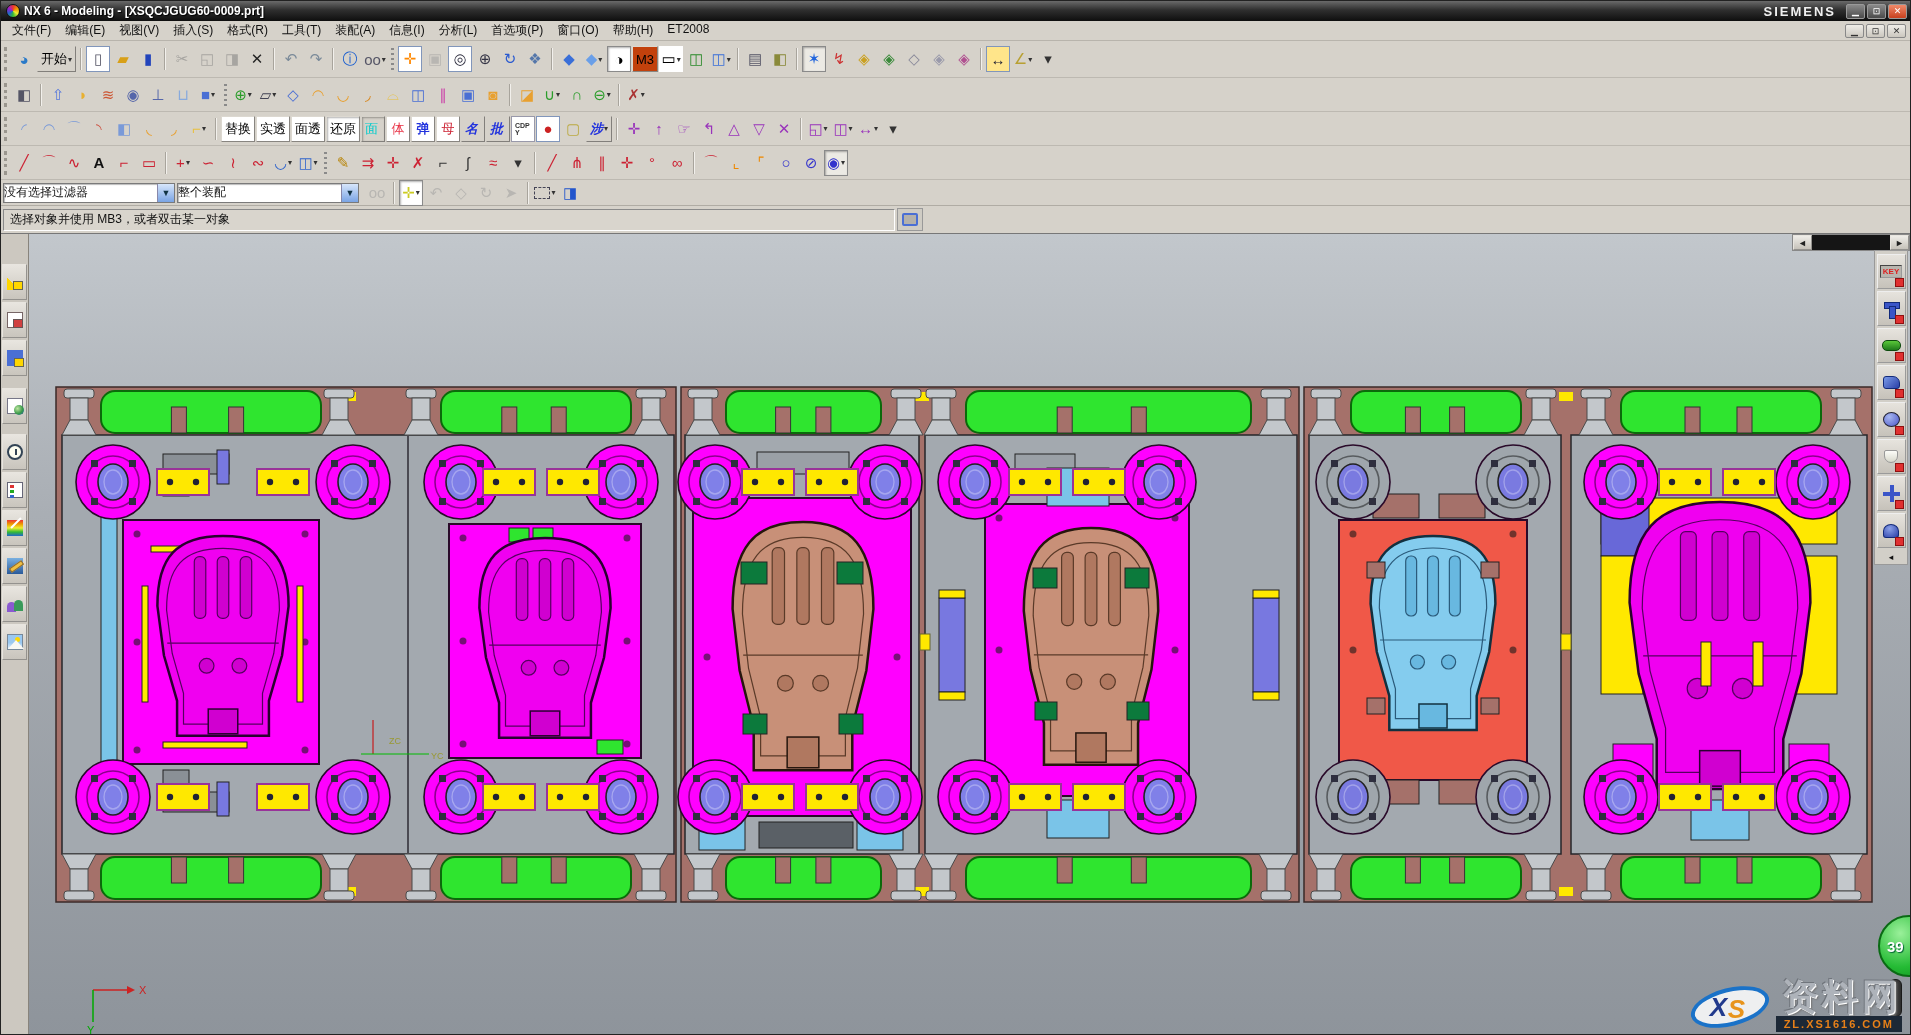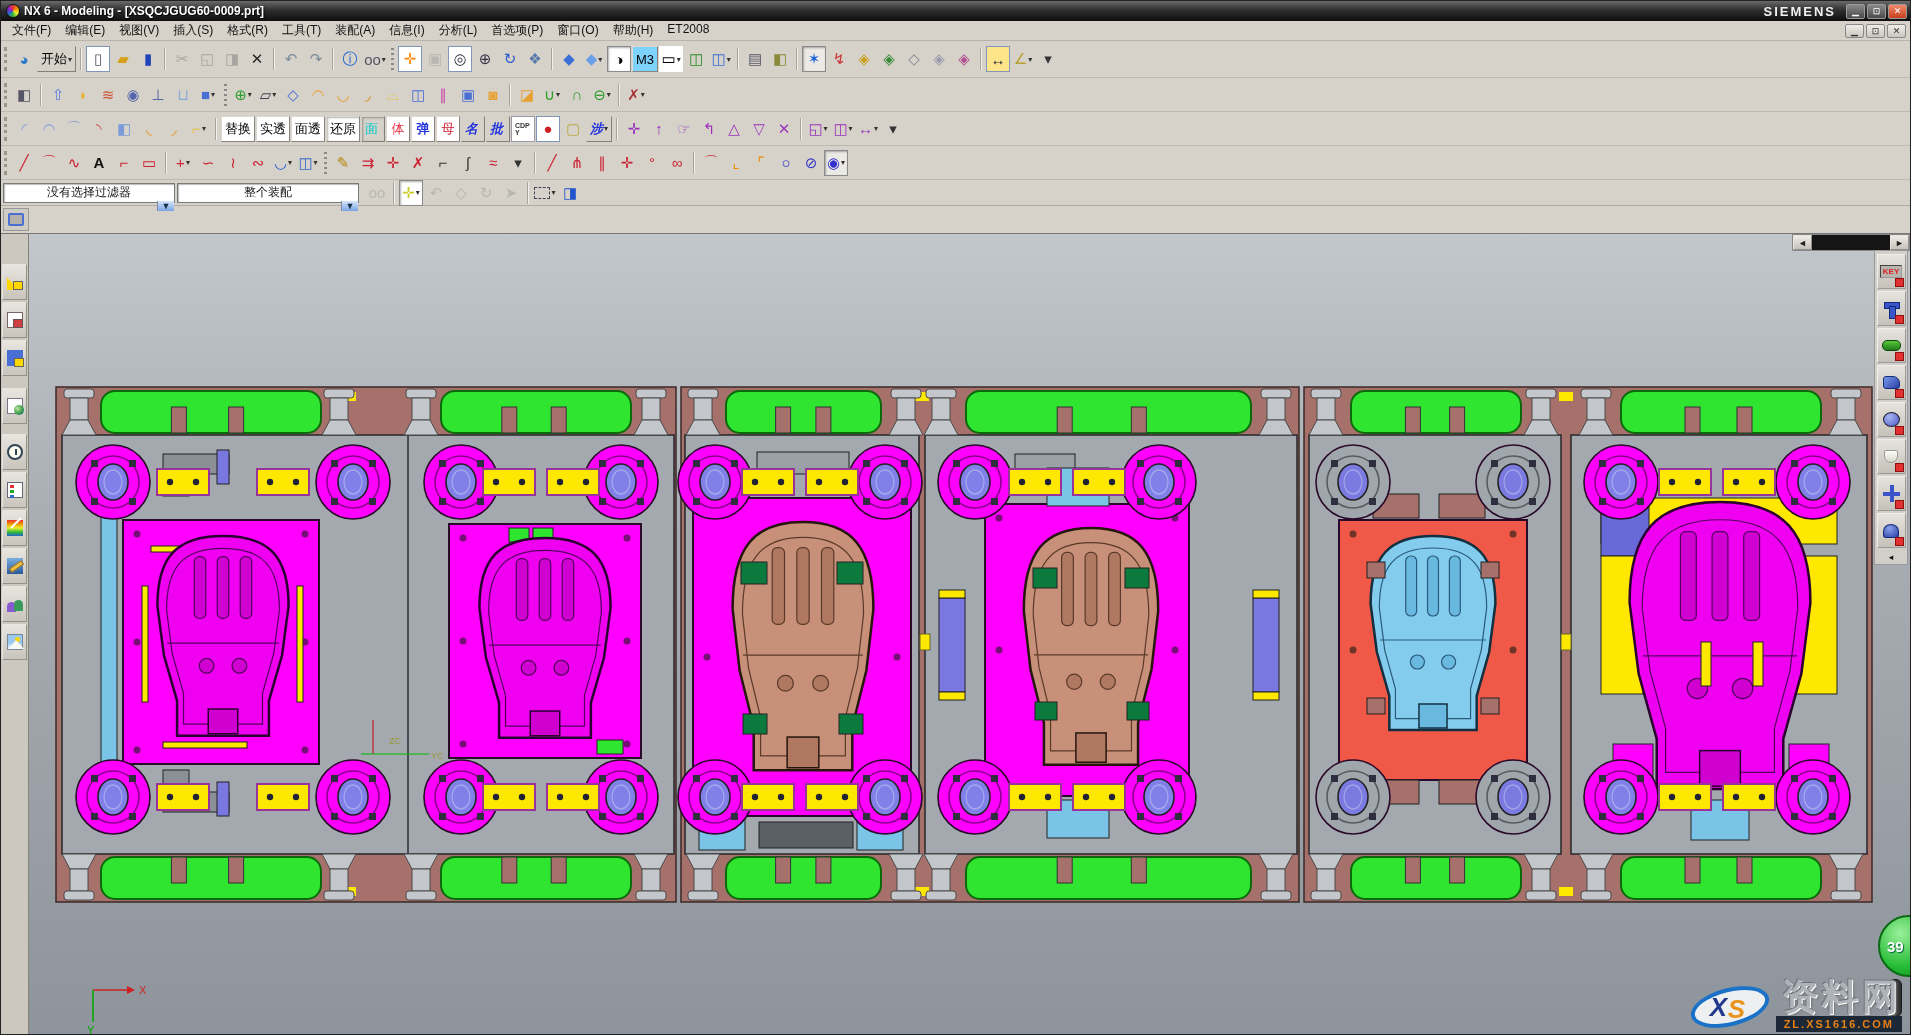--- a/index.html
+++ b/index.html
@@ -33,21 +33,21 @@
   .tbtn.textbtn{font-size:13px;padding:0 3px;background:#fff;border:1px outset #dcd8d0;font-weight:normal;}
   .tbtn.textbtn.plain{background:transparent;border:1px outset #d6d2ca;justify-content:space-between;}
   .tbtn.tiny{font-size:7px;line-height:7px;width:20px;white-space:normal;word-break:break-all;font-weight:bold;color:#333;background:#fff;border:1px solid #99a;}
   .tbtn .caret{font-size:8px;margin-left:1px;color:#333;}
   .tsep{width:2px;height:22px;margin:0 3px;background:#a8a49c;border-right:1px solid #f2f0ec;flex:none;}
   .tsep.dot{width:3px;background:repeating-linear-gradient(#8a8a8a 0 2px,transparent 2px 5px);border:none;}
   .tgrip{width:4px;height:24px;margin:0 3px 0 1px;border-left:3px dotted #9a968e;flex:none;}
 
   
   .selbar{height:26px;background:#d6d2ca;display:flex;align-items:center;padding:0 2px;border-bottom:1px solid #b0aca4;gap:2px;}
-  .combo{width:172px;height:20px;background:#fff;border:1px solid #7a7a7a;box-shadow:inset 1px 1px 1px #bbb;display:flex;align-items:center;font-size:12px;padding-left:0;color:#111;flex-direction:column;}
+  .combo{width:172px;height:20px;background:#fff;border:1px solid #7a7a7a;box-shadow:inset 1px 1px 1px #bbb;display:flex;align-items:center;font-size:12px;padding-left:0;color:#111;}
   .combo.wide{width:182px;}
   .combo .dd{margin-left:auto;width:17px;height:18px;background:linear-gradient(#d7e6fb,#86acе8,#6f9ce0);background:linear-gradient(#d7e6fb,#7aa4e4);border-left:1px solid #88a;color:#134;font-size:9px;display:flex;align-items:center;justify-content:center;}
   .selicons{display:flex;align-items:center;gap:1px;margin-left:4px;}
   .marq{width:16px;height:12px;border:1px dashed #445;}
 
   
   .statusbar{height:27px;background:#d6d2ca;display:flex;align-items:center;padding:1px 2px;gap:2px;}
   .scell{height:22px;border:1px solid;border-color:#8a8a8a #fff #fff #8a8a8a;background:#d9d5cd;font-size:12px;color:#111;display:flex;align-items:center;padding:0 6px;white-space:nowrap;overflow:hidden;}
   .scell.c1{width:892px;}
   .scell.c2{flex:1;}
@@ -227,21 +227,21 @@
       <span class="tbtn">
         <span class="g" style="color: rgb(58, 111, 216);">◆</span>
       </span>
       <span class="tbtn">
         <span class="g" style="color: rgb(106, 159, 232);">◆</span>
         <span class="caret">▾</span>
       </span>
       <span class="tbtn pressed" style="background: rgb(255, 255, 255);">
         <span class="g" style="color: rgb(0, 0, 0);">◑</span>
       </span>
-      <span class="tbtn textbtn bd" style="background: #7dd3fc;">
+      <span class="tbtn textbtn bd" style="background: #c2410c;">
         <span class="g">M3</span>
       </span>
       <span class="tbtn" style="background: rgb(255, 255, 255);">
         <span class="g" style="color: rgb(0, 0, 0);">▭</span>
         <span class="caret">▾</span>
       </span>
       <span class="tbtn">
         <span class="g" style="color: rgb(42, 138, 42);">◫</span>
       </span>
       <span class="tbtn">
@@ -627,20 +627,21 @@
           <span class="marq"></span>
           <span class="caret">▾</span>
         </span>
         <span class="tbtn">
           <span class="g" style="color: rgb(34, 85, 204);">◨</span>
         </span>
       </span>
   </div>
 
   <div class="statusbar">
+    <span class="scell c1">选择对象并使用 MB3，或者双击某一对象</span>
     <span class="fitbtn"></span>
   </div>
 
   <div class="main">
     <div class="resbar" id="leftTabs">
         <div class="ltab">
           <span class="ticn i-asm"></span>
         </div>
         <div class="ltab">
           <span class="ticn i-con"></span>

